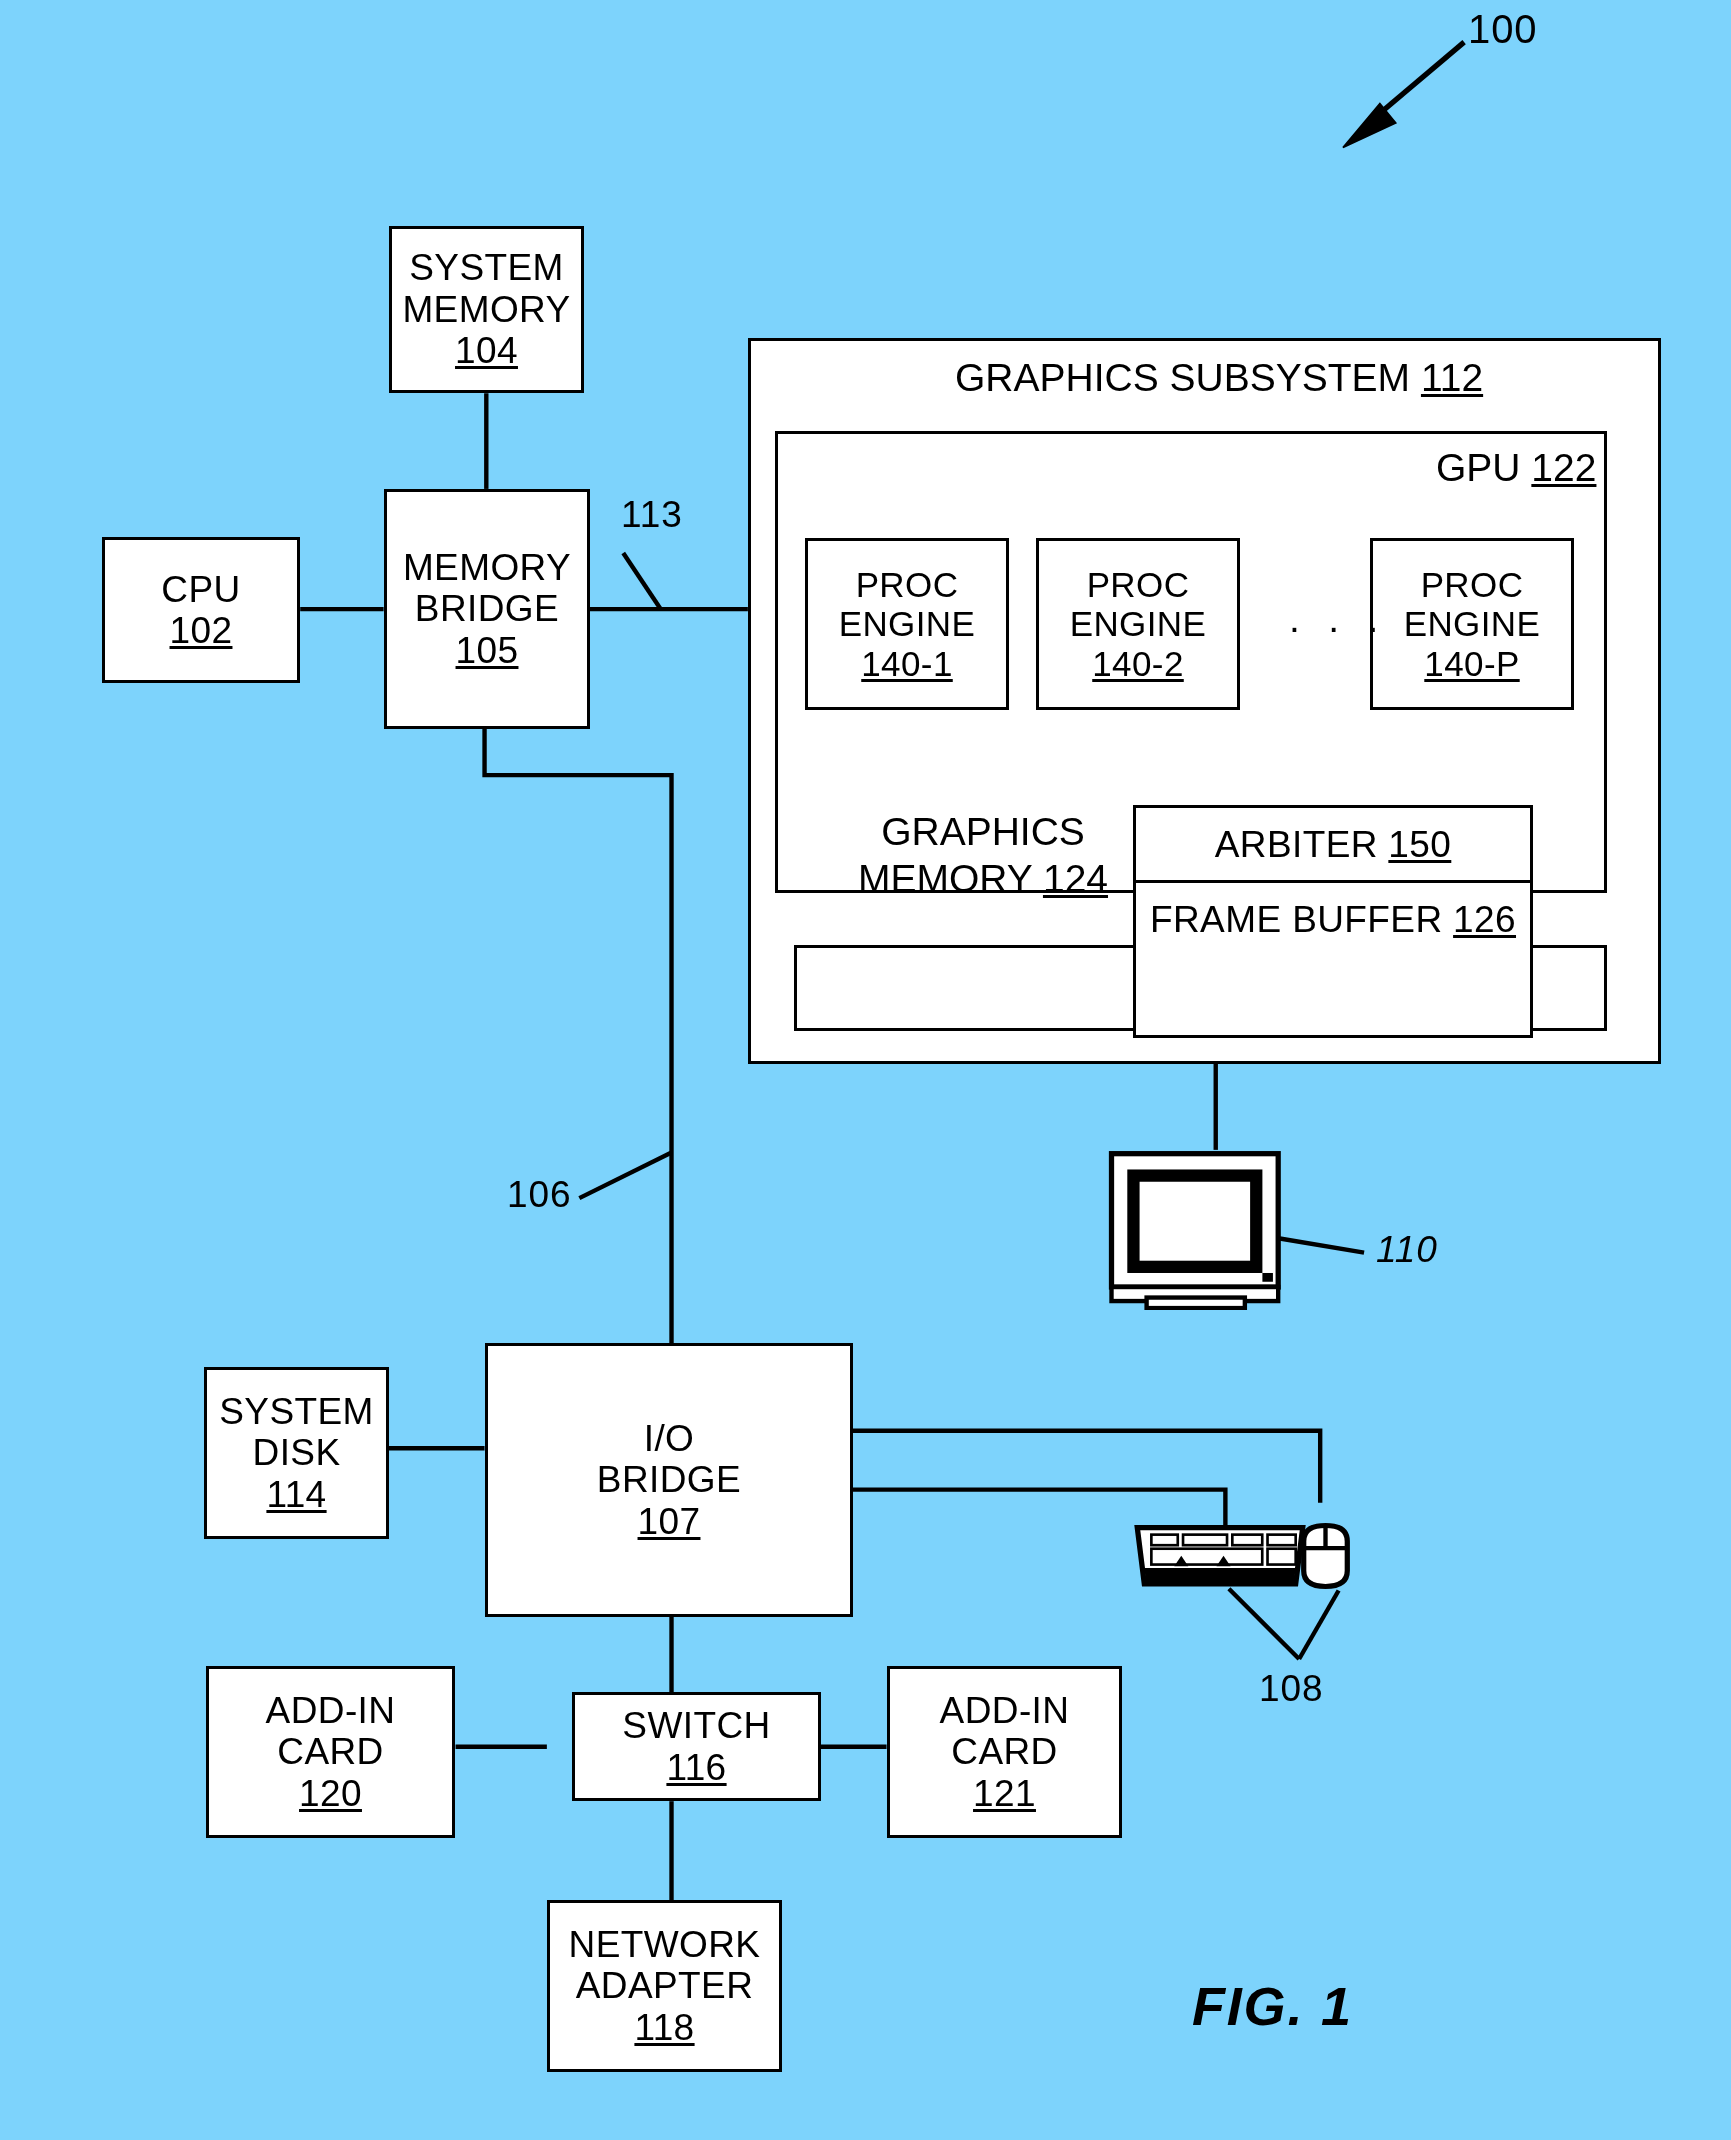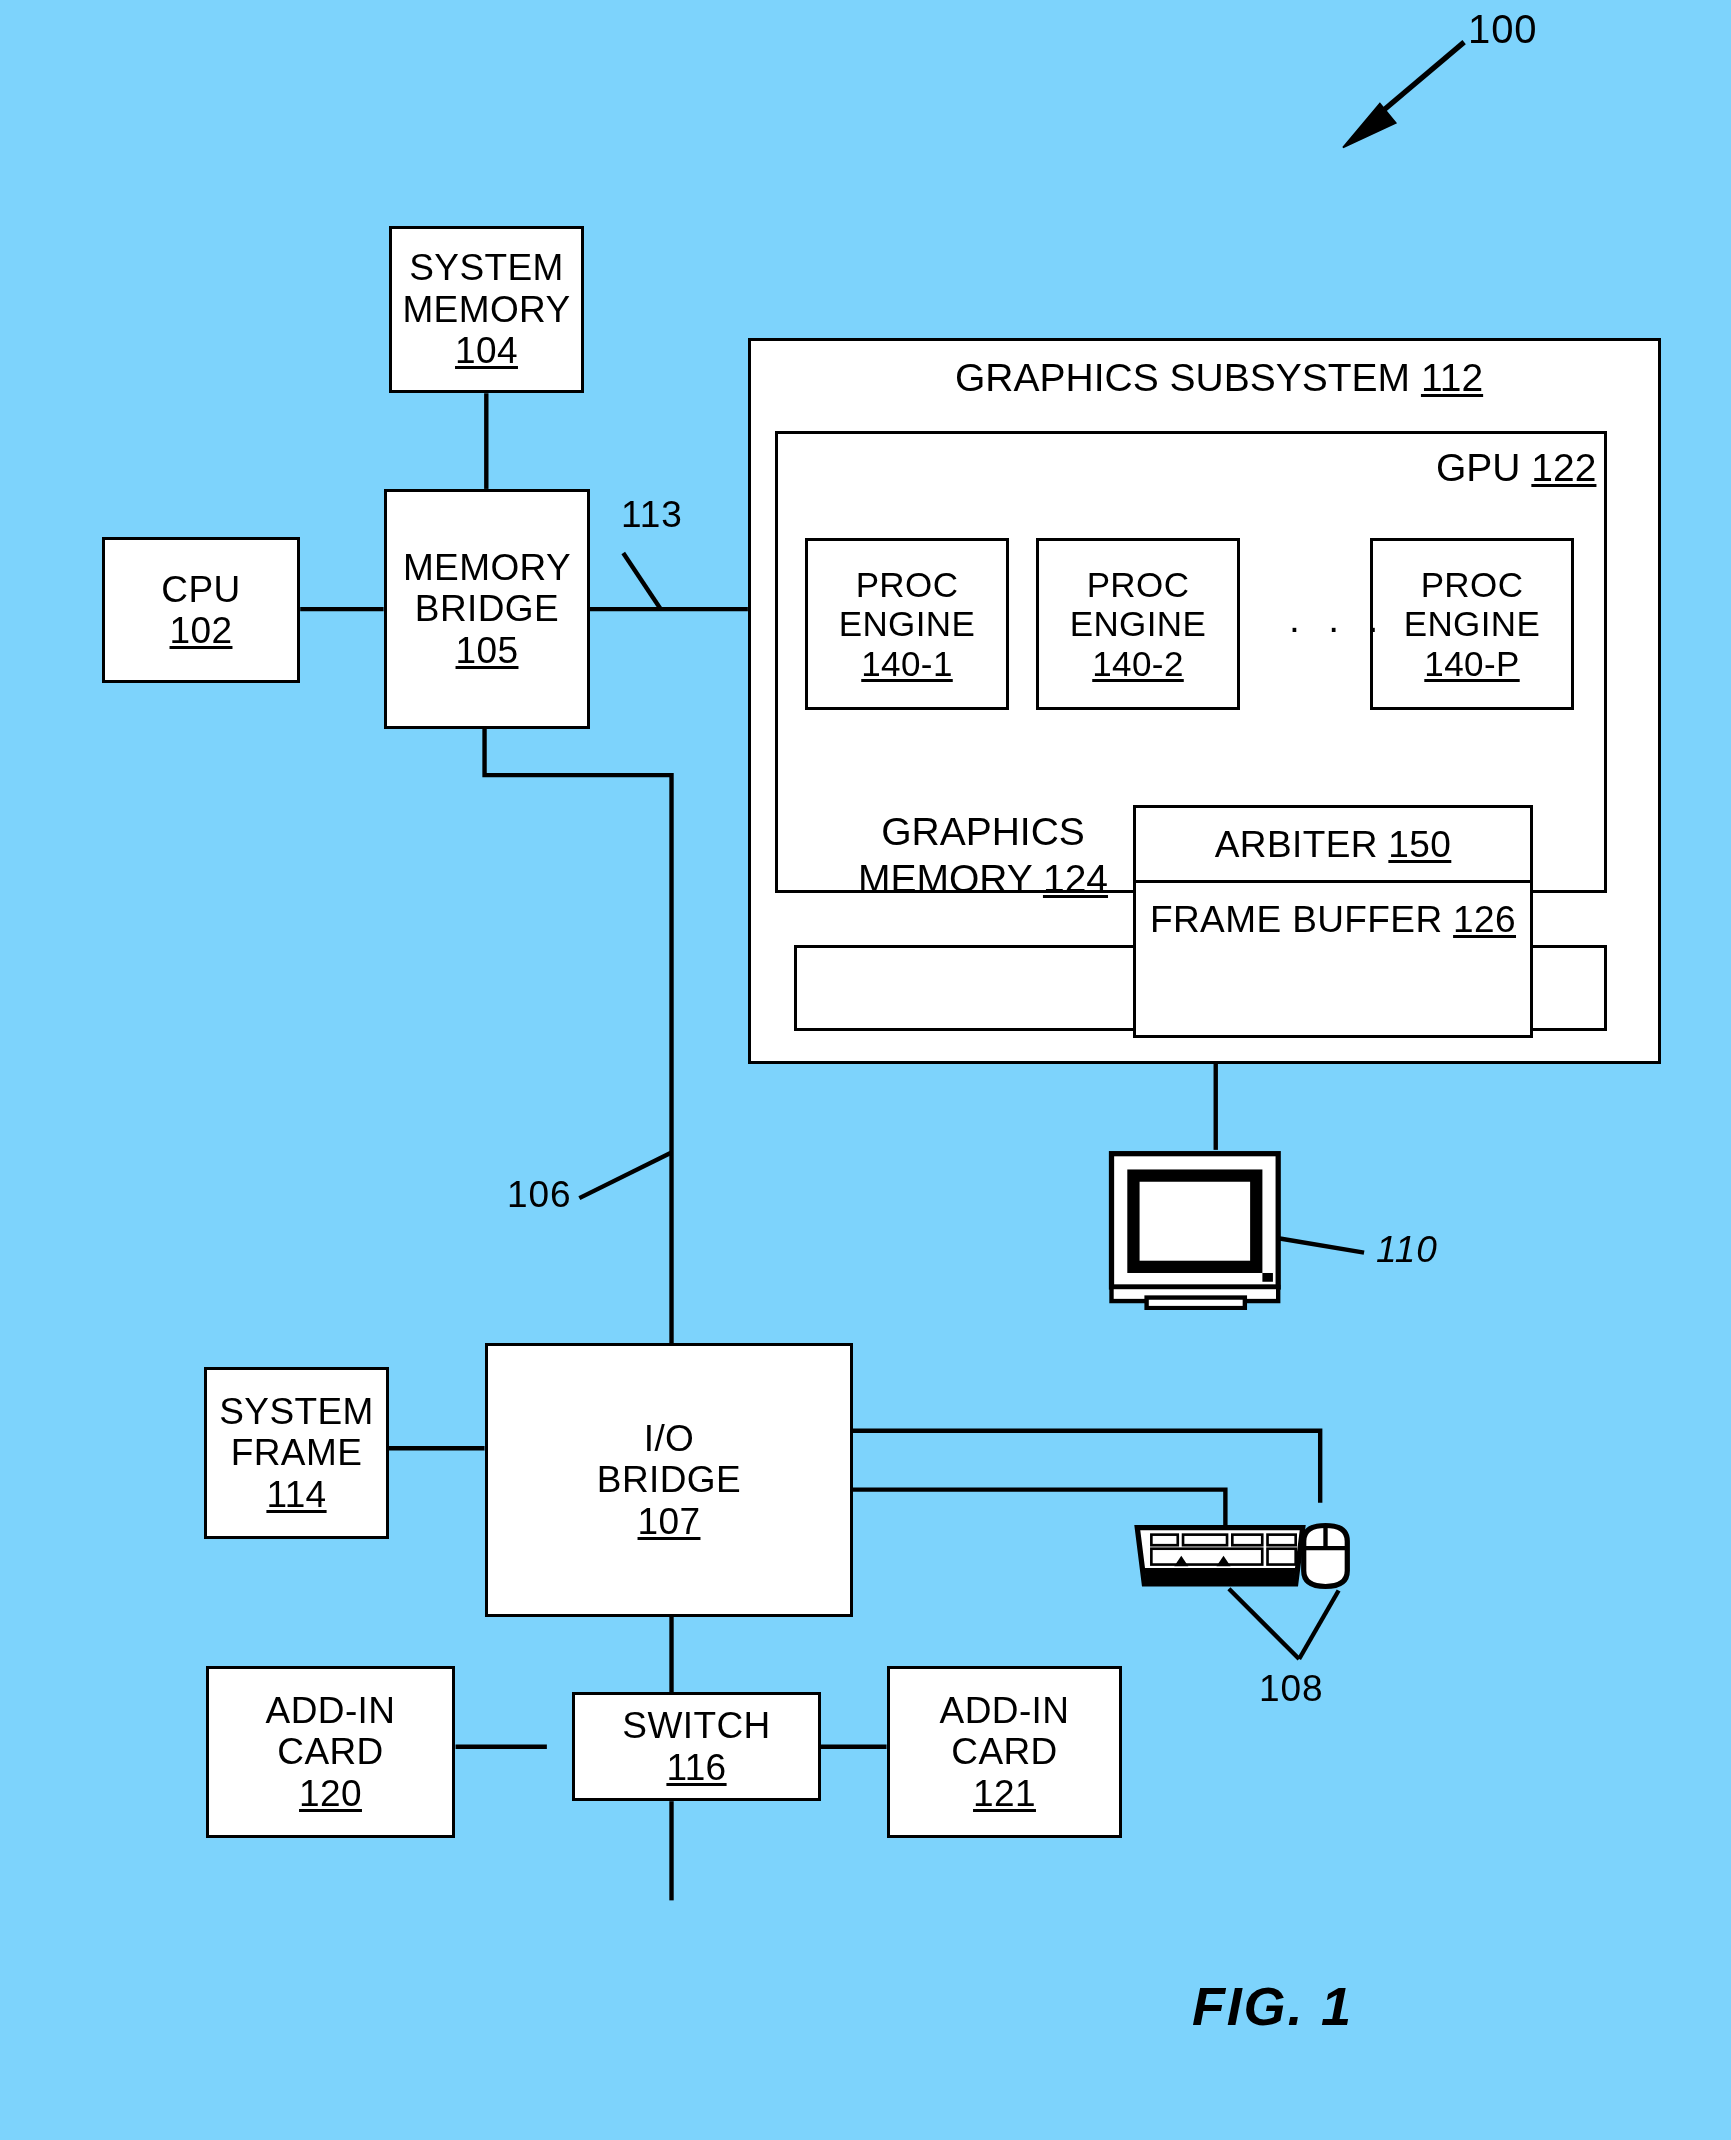--- a/index.html
+++ b/index.html
@@ -209,21 +209,21 @@
       <rect x="36" y="36" width="126" height="90" fill="#fff"></rect>
       <rect x="176" y="140" width="12" height="10" fill="#000"></rect>
       <rect x="4" y="156" width="190" height="16" fill="#fff" stroke="#000" stroke-width="5"></rect>
       <rect x="44" y="168" width="112" height="12" fill="#fff" stroke="#000" stroke-width="5"></rect>
     </svg>
   </div>
   <div class="refnum" style="left:1376px;top:1229px;font-size:37px;font-style:italic;">110</div>
 
   <div class="box" style="left:204px;top:1367px;width:185px;height:172px;font-size:37px;">
     <span class="ln">SYSTEM</span>
-    <span class="ln">FRAME</span>
+    <span class="ln">DISK</span>
     <span class="ln num">114</span>
   </div>
 
   <div class="box" style="left:485px;top:1343px;width:368px;height:274px;font-size:37px;">
     <span class="ln">I/O</span>
     <span class="ln">BRIDGE</span>
     <span class="ln num">107</span>
   </div>
 
   <div class="device" style="left:1132px;top:1517px;width:176px;height:74px;">
@@ -261,17 +261,22 @@
     <span class="ln">SWITCH</span>
     <span class="ln num">116</span>
   </div>
 
   <div class="box" style="left:887px;top:1666px;width:235px;height:172px;font-size:37px;">
     <span class="ln">ADD-IN</span>
     <span class="ln">CARD</span>
     <span class="ln num">121</span>
   </div>
 
+  <div class="box" style="left:547px;top:1900px;width:235px;height:172px;font-size:37px;">
+    <span class="ln">NETWORK</span>
+    <span class="ln">ADAPTER</span>
+    <span class="ln num">118</span>
+  </div>
 
   <div class="figlabel" style="left:1192px;top:1975px;font-size:54px;">FIG. 1</div>
 
 </div>
 
 
 </body></html>

